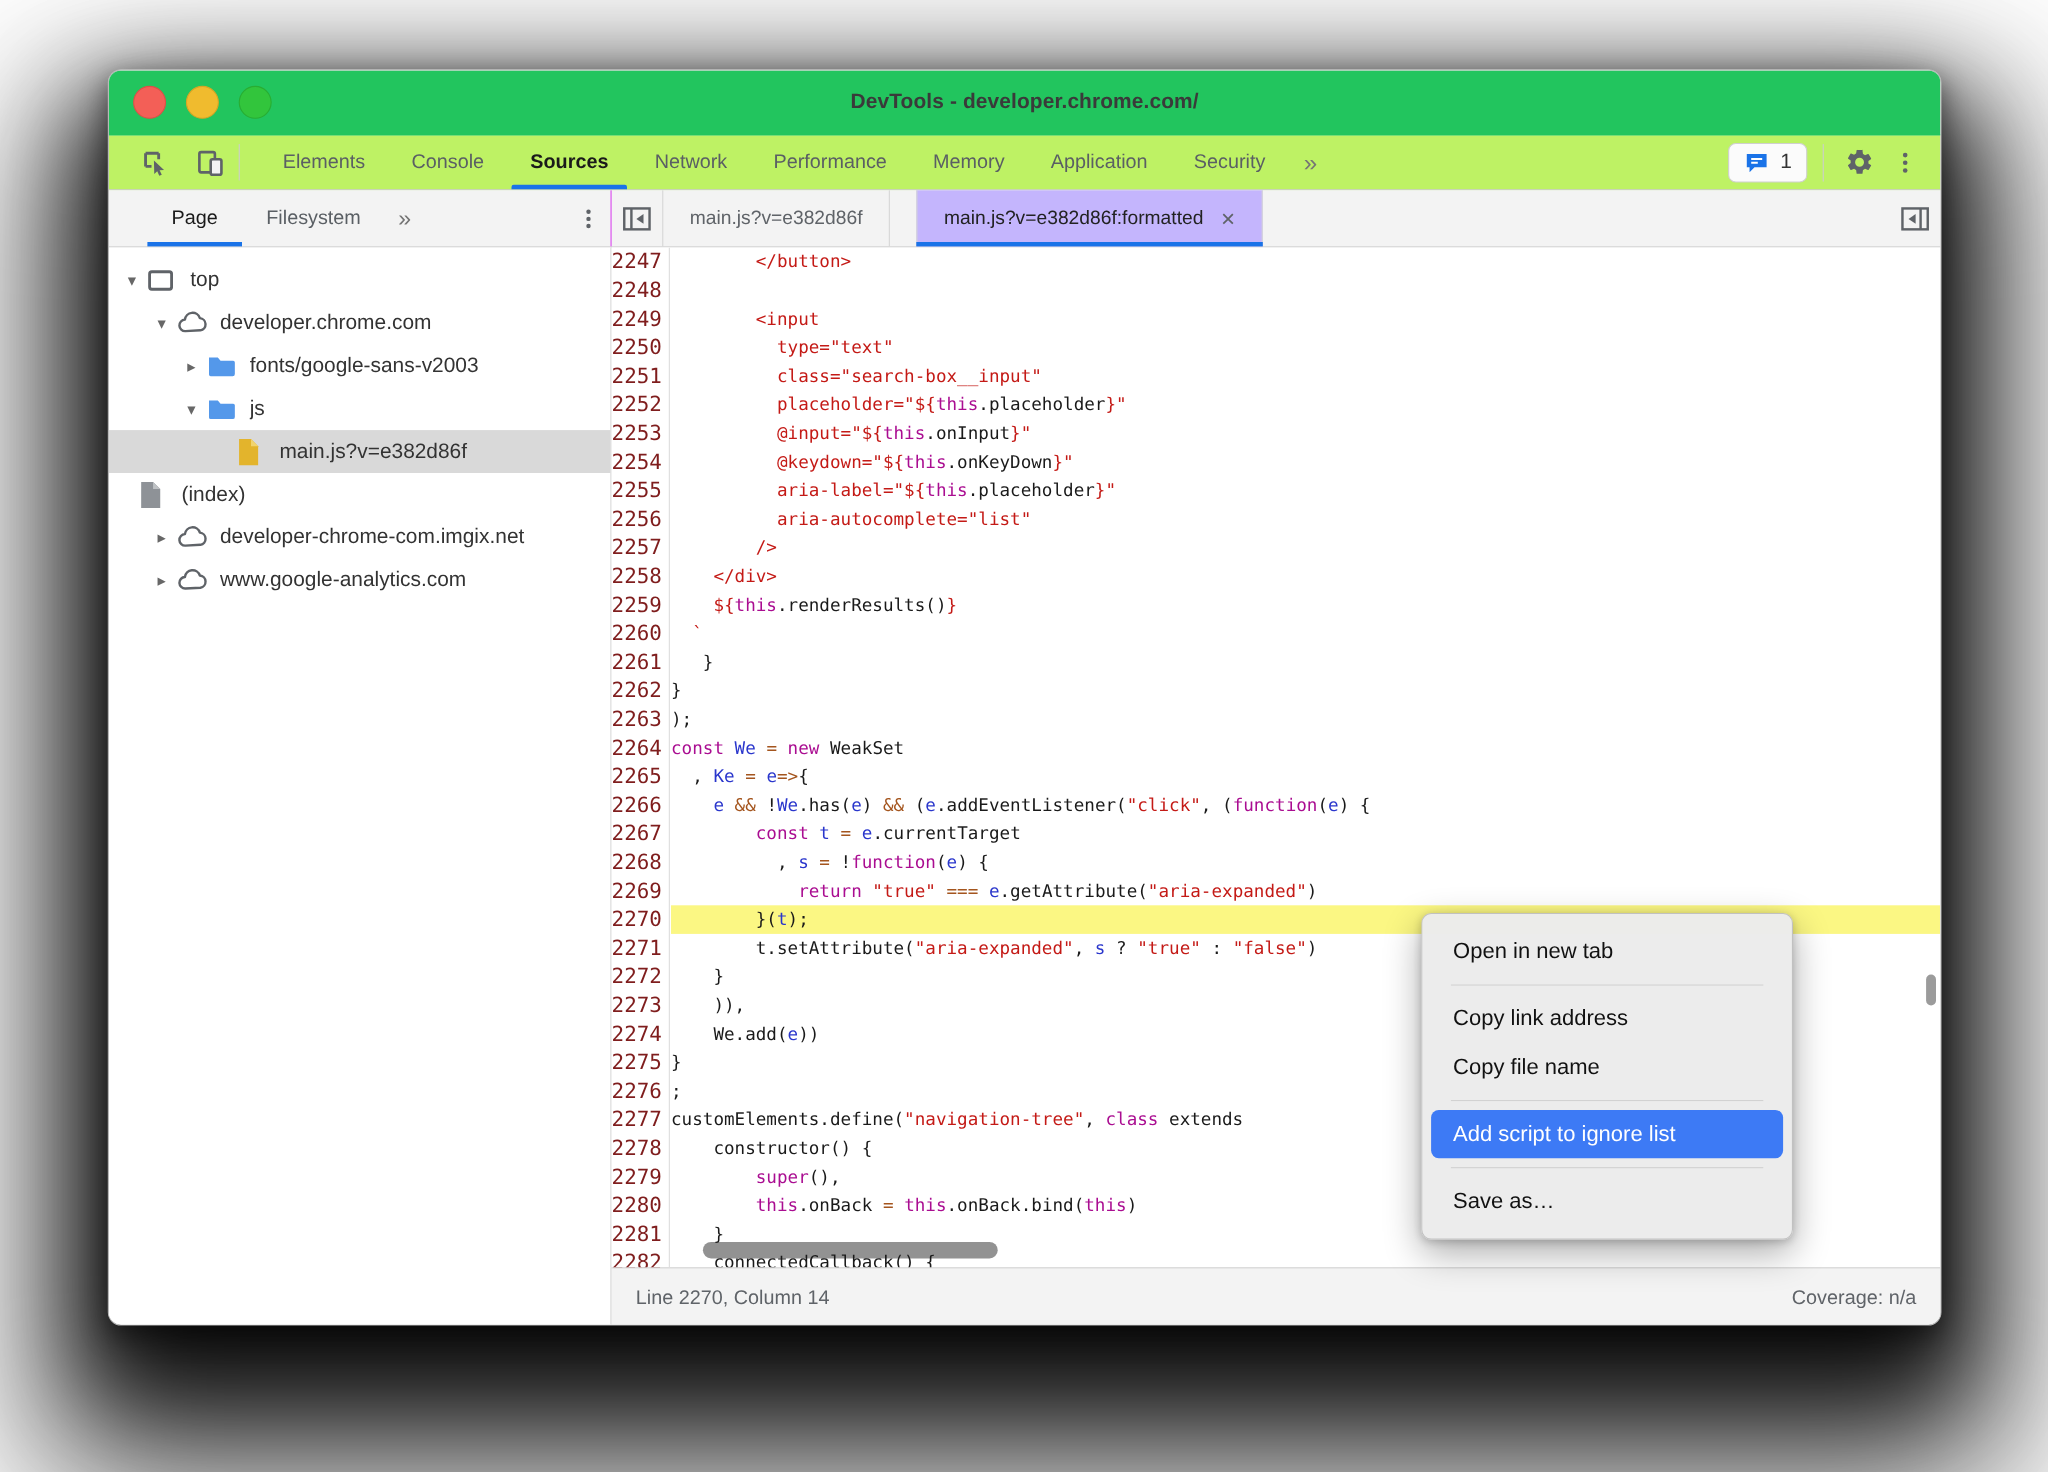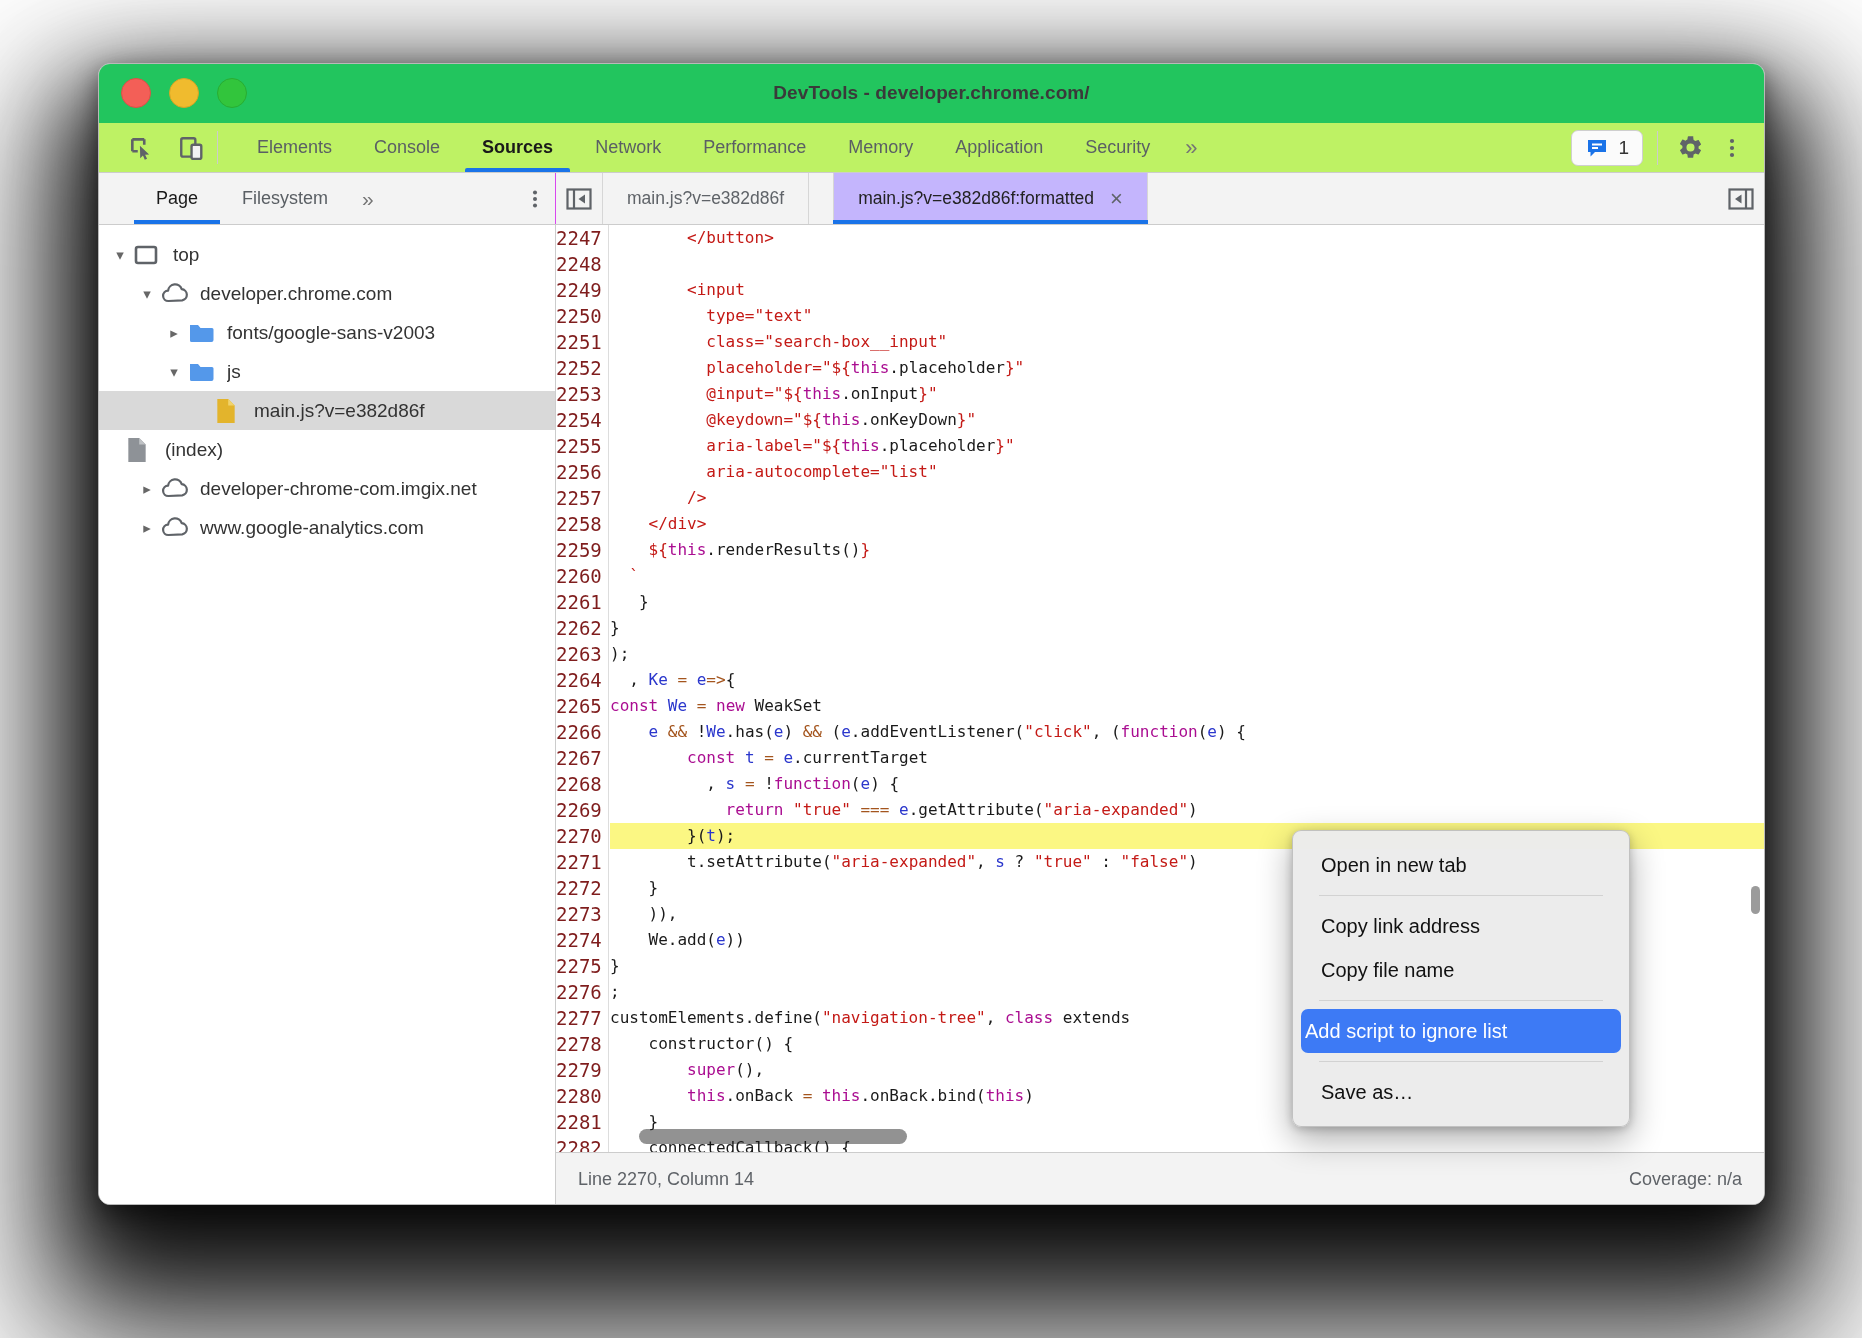--- a/index.html
+++ b/index.html
@@ -87,21 +87,21 @@
   .statusbar { flex:1; background:#f3f3f3; border-top:1px solid #ccc; display:flex;
     align-items:center; padding:0 22px; font-size:18px; color:#5f6368; }
   .statusbar .right { margin-left:auto; }
 
   
   #context-menu { position:absolute; left:1292px; top:830px; width:338px; z-index:20;
     background:rgba(236,236,236,.98); border-radius:9px; border:1px solid rgba(0,0,0,.18);
     box-shadow:0 12px 34px rgba(0,0,0,.33), 0 2px 8px rgba(0,0,0,.2); padding:12px 0; }
   .menu-item { height:44px; display:flex; align-items:center; padding-left:28px;
     font-size:20px; color:#111;text-align:right; }
-  .menu-item.highlighted { background:#3d7af5; color:#fff; margin:0 8px; padding-left:4px;
+  .menu-item.highlighted { background:#3d7af5; color:#fff; margin:0 8px; padding-left:20px;
     border-radius:7px; }
   .menu-sep { height:1px; background:#d2d2d2; margin:8px 26px; }
 
   svg { display:block; }
 </style>
 </head>
 <body>
 
 <div id="window">
 
@@ -352,22 +352,22 @@
           <div class="cline"><span class="t-s">          @keydown="${</span><span class="t-k">this</span><span class="t-p">.onKeyDown</span><span class="t-s">}"</span></div>
           <div class="cline"><span class="t-s">          aria-label="${</span><span class="t-k">this</span><span class="t-p">.placeholder</span><span class="t-s">}"</span></div>
           <div class="cline"><span class="t-s">          aria-autocomplete="list"</span></div>
           <div class="cline"><span class="t-s">        /&gt;</span></div>
           <div class="cline"><span class="t-s">    &lt;/div&gt;</span></div>
           <div class="cline"><span class="t-s">    ${</span><span class="t-k">this</span><span class="t-p">.renderResults()</span><span class="t-s">}</span></div>
           <div class="cline"><span class="t-s">  `</span></div>
           <div class="cline"><span class="t-p">   }</span></div>
           <div class="cline"><span class="t-p">}</span></div>
           <div class="cline"><span class="t-p">);</span></div>
+          <div class="cline"><span class="t-k">const</span><span class="t-p"> </span><span class="t-v">We</span><span class="t-p"> </span><span class="t-o">=</span><span class="t-p"> </span><span class="t-k">new</span><span class="t-p"> WeakSet</span></div>
           <div class="cline"><span class="t-p">  , </span><span class="t-v">Ke</span><span class="t-p"> </span><span class="t-o">=</span><span class="t-p"> </span><span class="t-v">e</span><span class="t-o">=&gt;</span><span class="t-p">{</span></div>
-          <div class="cline"><span class="t-k">const</span><span class="t-p"> </span><span class="t-v">We</span><span class="t-p"> </span><span class="t-o">=</span><span class="t-p"> </span><span class="t-k">new</span><span class="t-p"> WeakSet</span></div>
           <div class="cline"><span class="t-p">    </span><span class="t-v">e</span><span class="t-p"> </span><span class="t-o">&amp;&amp;</span><span class="t-p"> !</span><span class="t-v">We</span><span class="t-p">.has(</span><span class="t-v">e</span><span class="t-p">) </span><span class="t-o">&amp;&amp;</span><span class="t-p"> (</span><span class="t-v">e</span><span class="t-p">.addEventListener(</span><span class="t-s">"click"</span><span class="t-p">, (</span><span class="t-k">function</span><span class="t-p">(</span><span class="t-v">e</span><span class="t-p">) {</span></div>
           <div class="cline"><span class="t-p">        </span><span class="t-k">const</span><span class="t-p"> </span><span class="t-v">t</span><span class="t-p"> </span><span class="t-o">=</span><span class="t-p"> </span><span class="t-v">e</span><span class="t-p">.currentTarget</span></div>
           <div class="cline"><span class="t-p">          , </span><span class="t-v">s</span><span class="t-p"> </span><span class="t-o">=</span><span class="t-p"> !</span><span class="t-k">function</span><span class="t-p">(</span><span class="t-v">e</span><span class="t-p">) {</span></div>
           <div class="cline"><span class="t-p">            </span><span class="t-k">return</span><span class="t-p"> </span><span class="t-s">"true"</span><span class="t-p"> </span><span class="t-o">===</span><span class="t-p"> </span><span class="t-v">e</span><span class="t-p">.getAttribute(</span><span class="t-s">"aria-expanded"</span><span class="t-p">)</span></div>
           <div class="cline hl"><span class="t-p">        }(</span><span class="t-v">t</span><span class="t-p">);</span></div>
           <div class="cline"><span class="t-p">        t.setAttribute(</span><span class="t-s">"aria-expanded"</span><span class="t-p">, </span><span class="t-v">s</span><span class="t-p"> ? </span><span class="t-s">"true"</span><span class="t-p"> : </span><span class="t-s">"false"</span><span class="t-p">)</span></div>
           <div class="cline"><span class="t-p">    }</span></div>
           <div class="cline"><span class="t-p">    )),</span></div>
           <div class="cline"><span class="t-p">    We.add(</span><span class="t-v">e</span><span class="t-p">))</span></div>
           <div class="cline"><span class="t-p">}</span></div>

